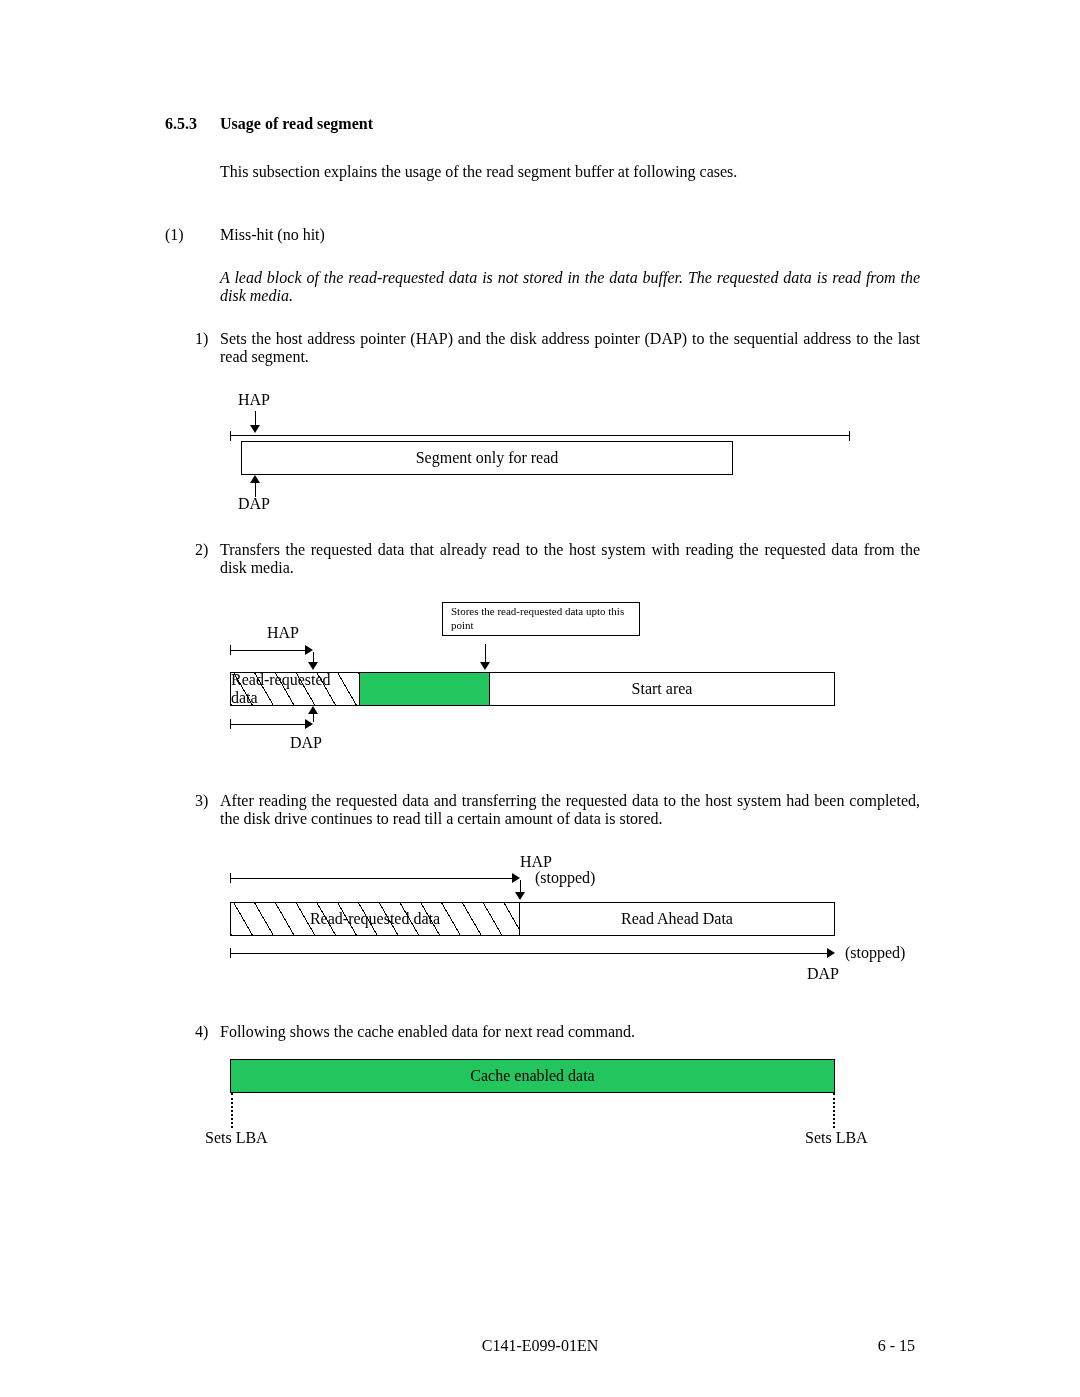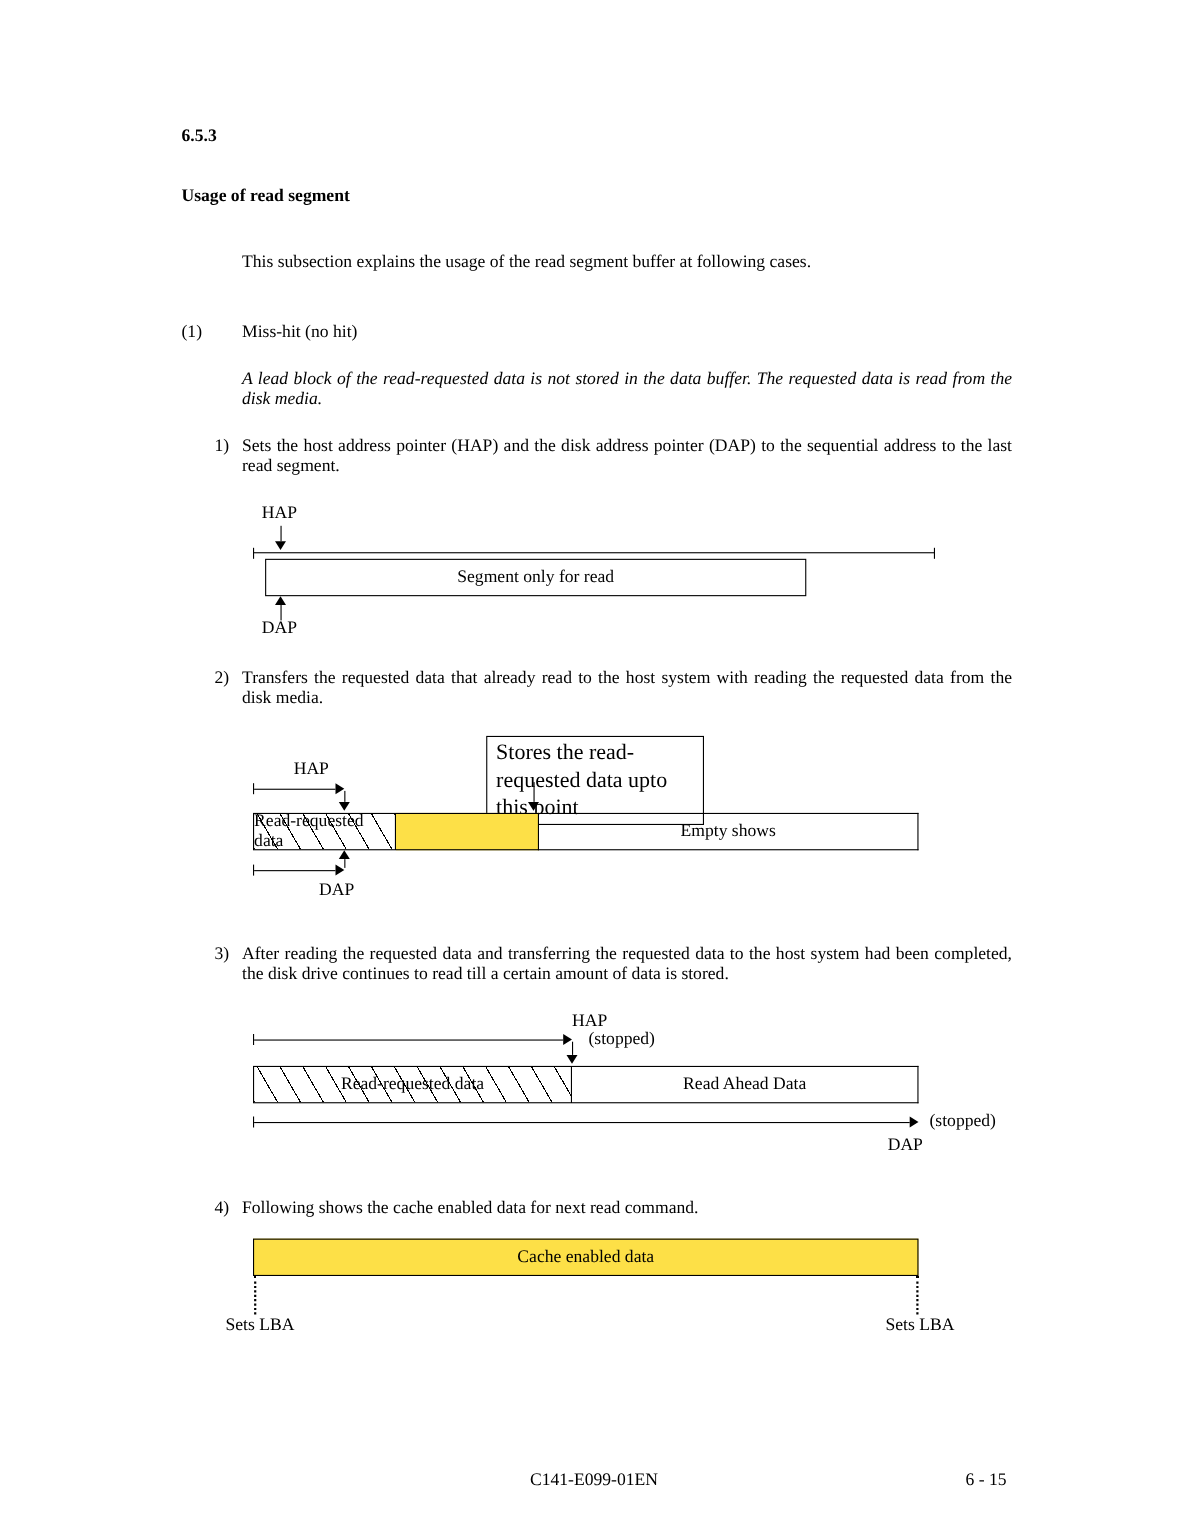--- a/index.html
+++ b/index.html
@@ -13,22 +13,21 @@
   .page {
     width: 1080px;
     height: 1397px;
     position: relative;
     box-sizing: border-box;
     padding: 115px 160px 0 165px;
   }
   .h-sec {
     display: flex;
     font-weight: bold;
-    margin-bottom: 42px;
-    flex-direction: column;
+    margin-bottom: 30px;
   }
   .h-sec .secnum { width: 55px; flex: 0 0 55px; }
   .body-indent { margin-left: 55px; }
   .lead { margin-bottom: 45px; }
   .item-row { display: flex; margin-bottom: 25px; }
   .item-row .num { width: 55px; flex: 0 0 55px; }
   .item-row .txt { flex: 1; text-align: justify; }
   .sub-list { margin-left: 30px; }
   .sub-list .item-row .num { width: 25px; flex: 0 0 25px; }
   .justify { text-align: justify; }
@@ -127,27 +126,27 @@
   }
 
   
   .hatch {
     background-image: repeating-linear-gradient(
       60deg,
       #000 0, #000 1px,
       transparent 1px, transparent 18px
     );
   }
-  .gray { background: #fde047; }
+  .gray { background: #22c55e; }
   .textbox {
     position: absolute;
     border: 1px solid #000;
     background: #fff;
     padding: 2px 8px;
-    font-size: 20px;
+    font-size: 11px;
     line-height: 1.25;
   }
   .abs-label { position: absolute; }
   .dotted-v {
     position: absolute;
     width: 0;
     border-left: 2px dotted #000;
   }
 </style>
 </head>
@@ -228,21 +227,21 @@
         <div class="shaft"></div>
           <div class="head"></div>
       </div>
 
       <div style="position:absolute; left:20px; top:70px; display:flex; width:605px;">
         <div class="seg-box hatch" style="width:130px;">
           <span style="background:transparent;">Read-requested data</span>
         </div>
         <div class="seg-box gray" style="width:130px; border-left:none;"></div>
         <div class="seg-box" style="flex:1; border-left:none;">
-          <span>Empty shows</span>
+          <span>Start area</span>
         </div>
       </div>
 
       <div class="arrow-up" style="left:103px; top:104px; height:16px;">
         <div class="head"></div>
           <div class="shaft"></div>
       </div>
       <div class="arrow-right" style="left:20px; top:122px; width:83px;">
         <div class="tick"></div>
           <div class="shaft"></div>

